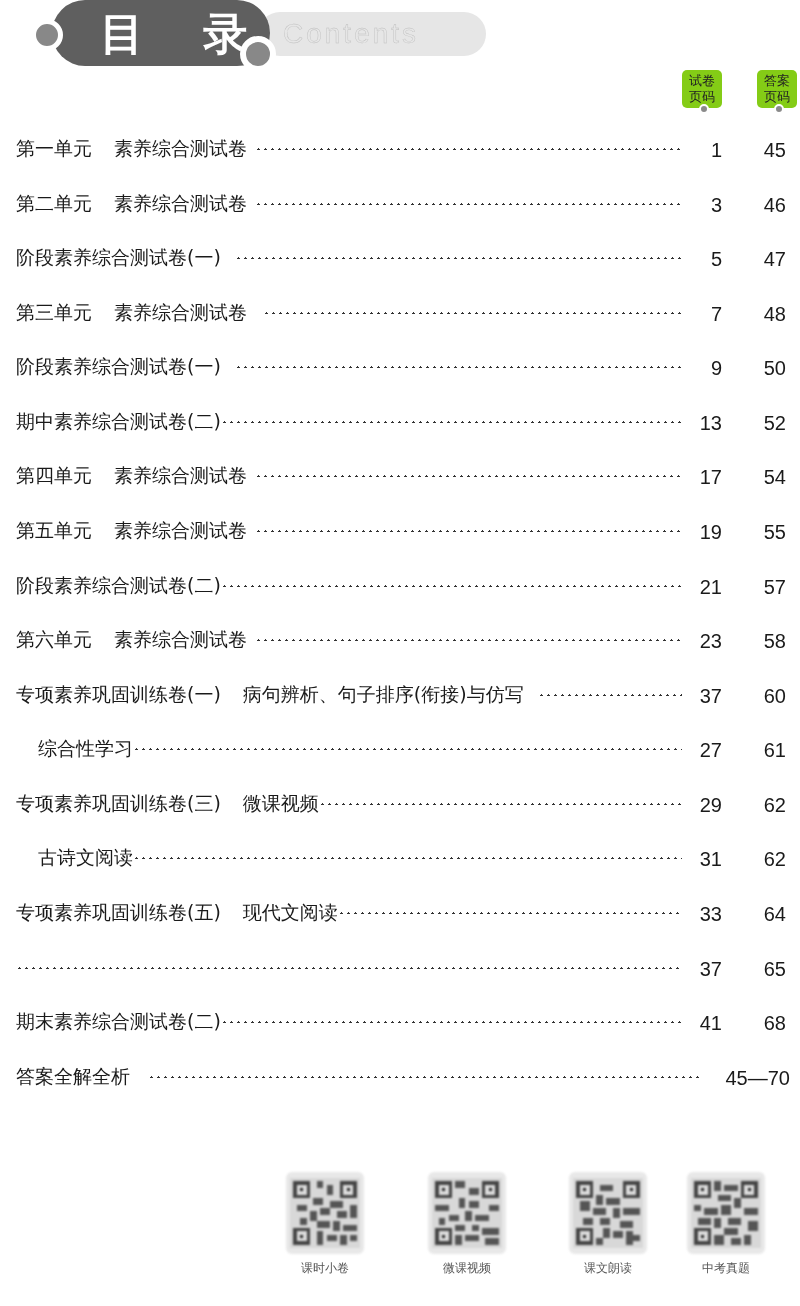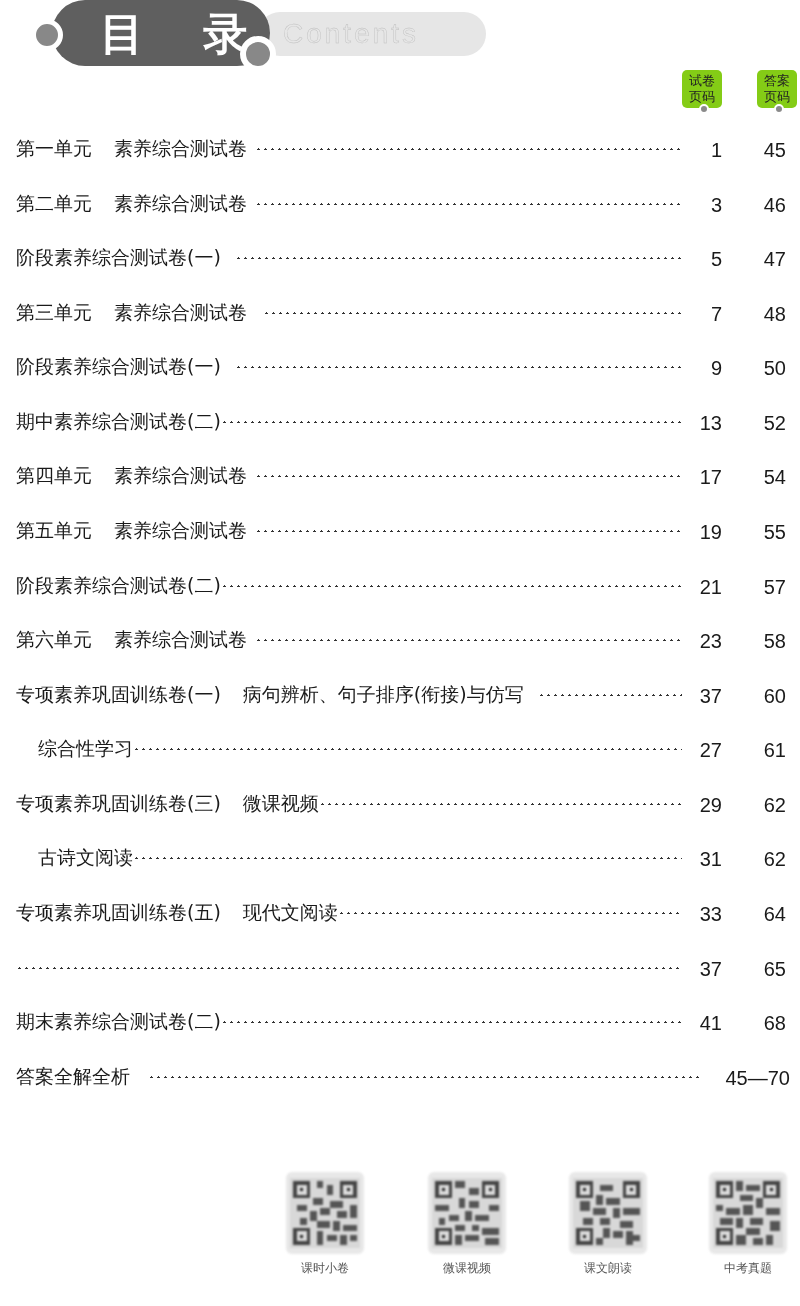--- a/index.html
+++ b/index.html
@@ -252,21 +252,21 @@
         <rect x="16" y="2" width="3" height="3" fill="#ddd"></rect>
         <rect x="17" y="3" width="1" height="1" fill="#222"></rect>
       <rect x="1" y="15" width="5" height="5" fill="#444"></rect>
         <rect x="2" y="16" width="3" height="3" fill="#ddd"></rect>
         <rect x="3" y="17" width="1" height="1" fill="#222"></rect>
       <path d="M8 2h4v2H8zM7 5h2v3H7zM10 6h4v2h-4zM2 7h3v3H2zM6 9h4v2H6zM12 9h2v3h-2zM15 9h5v2h-5zM3 12h3v2H3zM8 12h3v2H8zM14 13h4v2h-4zM9 15h2v3H9zM12 16h3v2h-3zM16 16h2v4h-2zM7 18h2v2H7zM18 17h2v2h-2z" fill="#555"></path>
     </svg>
   </div>
   <div class="qr-label">课文朗读</div>
 </div>
-<div class="qr-wrap" style="left:706px">
+<div class="qr-wrap" style="left:684px">
   <div class="qr">
     <svg viewBox="0 0 21 21" shape-rendering="crispEdges">
       <rect width="21" height="21" fill="#d8d8d8"></rect>
       <rect x="1" y="1" width="5" height="5" fill="#444"></rect>
         <rect x="2" y="2" width="3" height="3" fill="#ddd"></rect>
         <rect x="3" y="3" width="1" height="1" fill="#222"></rect>
       <rect x="15" y="1" width="5" height="5" fill="#444"></rect>
         <rect x="16" y="2" width="3" height="3" fill="#ddd"></rect>
         <rect x="17" y="3" width="1" height="1" fill="#222"></rect>
       <rect x="1" y="15" width="5" height="5" fill="#444"></rect>

